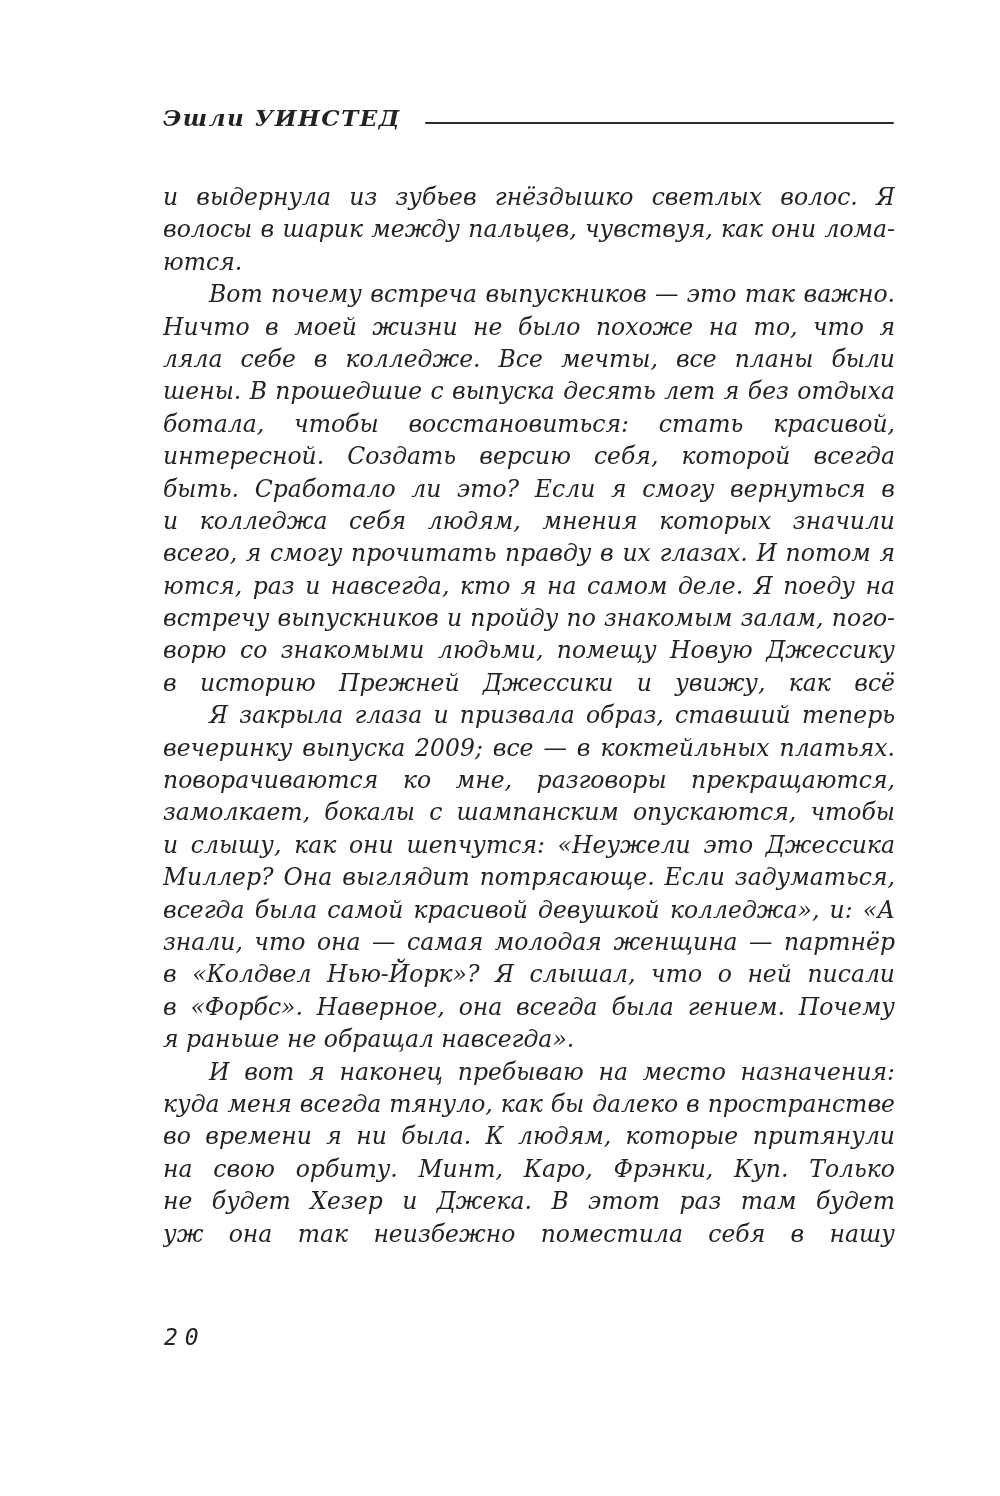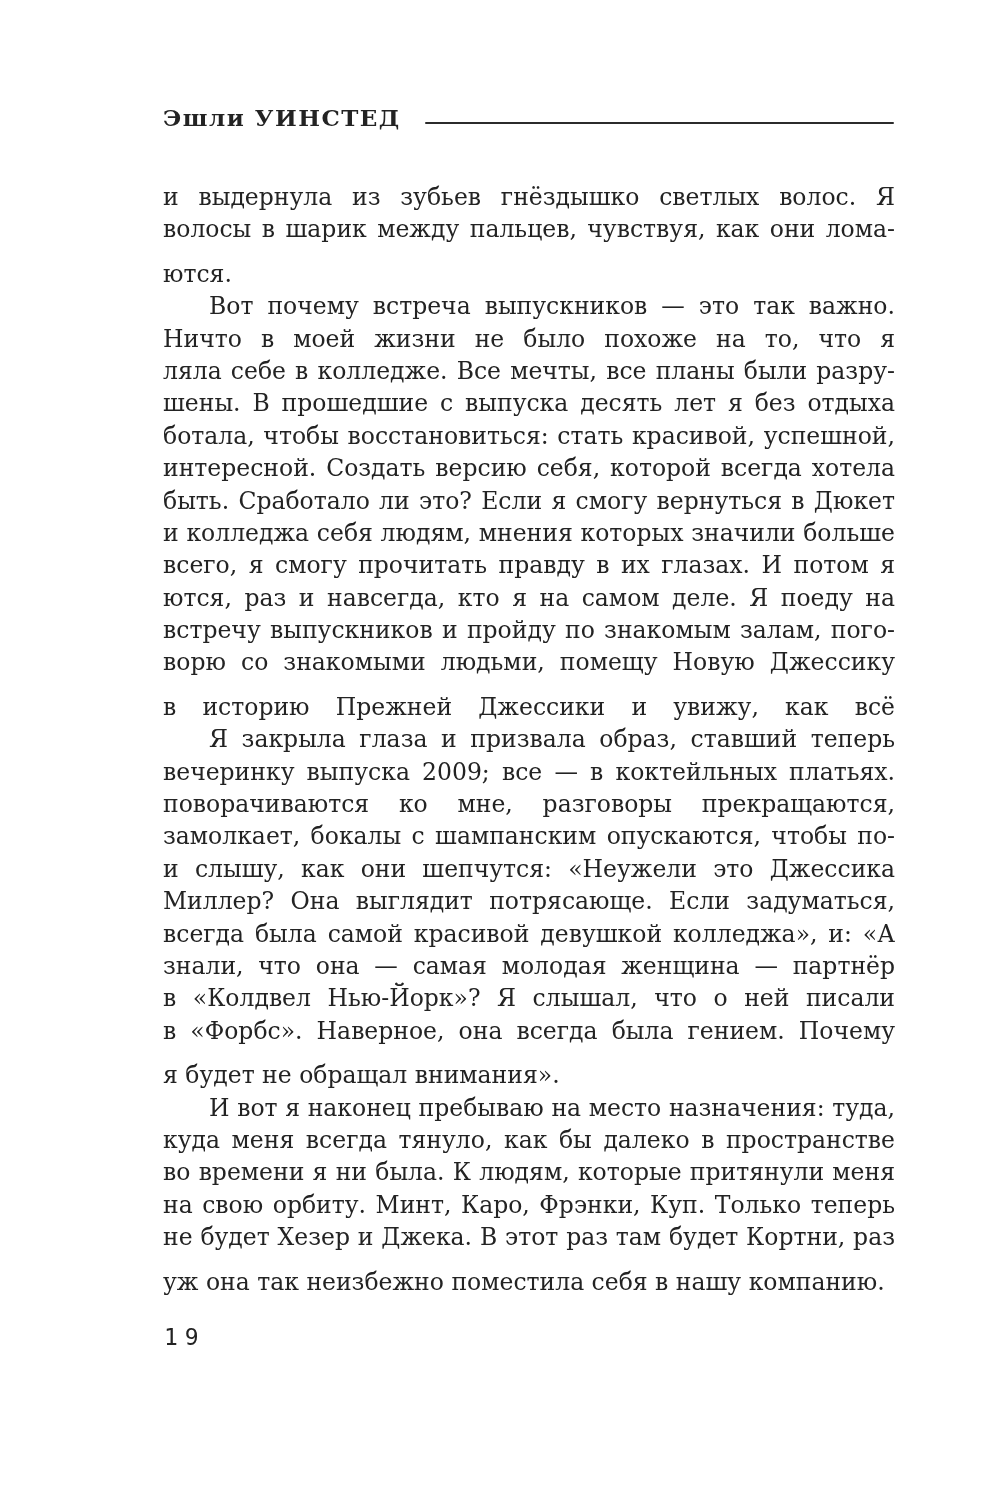--- a/index.html
+++ b/index.html
@@ -8,20 +8,21 @@
     background: #ffffff;
   }
   .page {
     position: relative;
     width: 1000px;
     height: 1496px;
     background: #ffffff;
     overflow: hidden;
     font-family: "DejaVu Serif", "Liberation Serif", serif;
     color: #232323;
+    font-style: italic;
   }
   
   .header {
     position: absolute;
     left: 163px;
     top: 104px;
     right: 106px;
     display: flex;
     align-items: center;
   }
@@ -53,21 +54,20 @@
     font-size: 23.5px;
     line-height: 32.4px;
     height: 32.4px;
     text-align: justify;
     text-align-last: justify;
     white-space: normal;
     overflow: hidden;
   }
   .line.last {
     text-align-last: left;
-    margin-top: 12px;
   }
   .line.indent {
     padding-left: 46px;
   }
   
   .page-number {
     position: absolute;
     left: 164px;
     top: 1324px;
     font-family: "DejaVu Sans Mono", monospace;
@@ -111,27 +111,27 @@
         <div class="line indent">Я закрыла глаза и призвала образ, ставший теперь</div>
         <div class="line">вечеринку выпуска 2009; все — в коктейльных платьях. Все</div>
         <div class="line">поворачиваются ко мне, разговоры прекращаются, музыка</div>
         <div class="line">замолкает, бокалы с шампанским опускаются, чтобы по-</div>
         <div class="line">и слышу, как они шепчутся: «Неужели это Джессика</div>
         <div class="line">Миллер? Она выглядит потрясающе. Если задуматься, она</div>
         <div class="line">всегда была самой красивой девушкой колледжа», и: «А вы</div>
         <div class="line">знали, что она — самая молодая женщина — партнёр</div>
         <div class="line">в «Колдвел Нью-Йорк»? Я слышал, что о ней писали</div>
         <div class="line">в «Форбс». Наверное, она всегда была гением. Почему это</div>
-        <div class="line last">я будет не обращал внимания».</div>
+        <div class="line last">я раньше не обращал навсегда».</div>
       </div>
       <div class="paragraph">
         <div class="line indent">И вот я наконец пребываю на место назначения: туда,</div>
         <div class="line">куда меня всегда тянуло, как бы далеко в пространстве или</div>
         <div class="line">во времени я ни была. К людям, которые притянули меня</div>
         <div class="line">на свою орбиту. Минт, Каро, Фрэнки, Куп. Только теперь</div>
         <div class="line">не будет Хезер и Джека. В этот раз там будет Кортни, раз</div>
         <div class="line last">уж она так неизбежно поместила себя в нашу компанию.</div>
       </div>
     </div>
 
-  <div class="page-number">19</div>
+  <div class="page-number">20</div>
 
 </div>
 
 </body></html>

